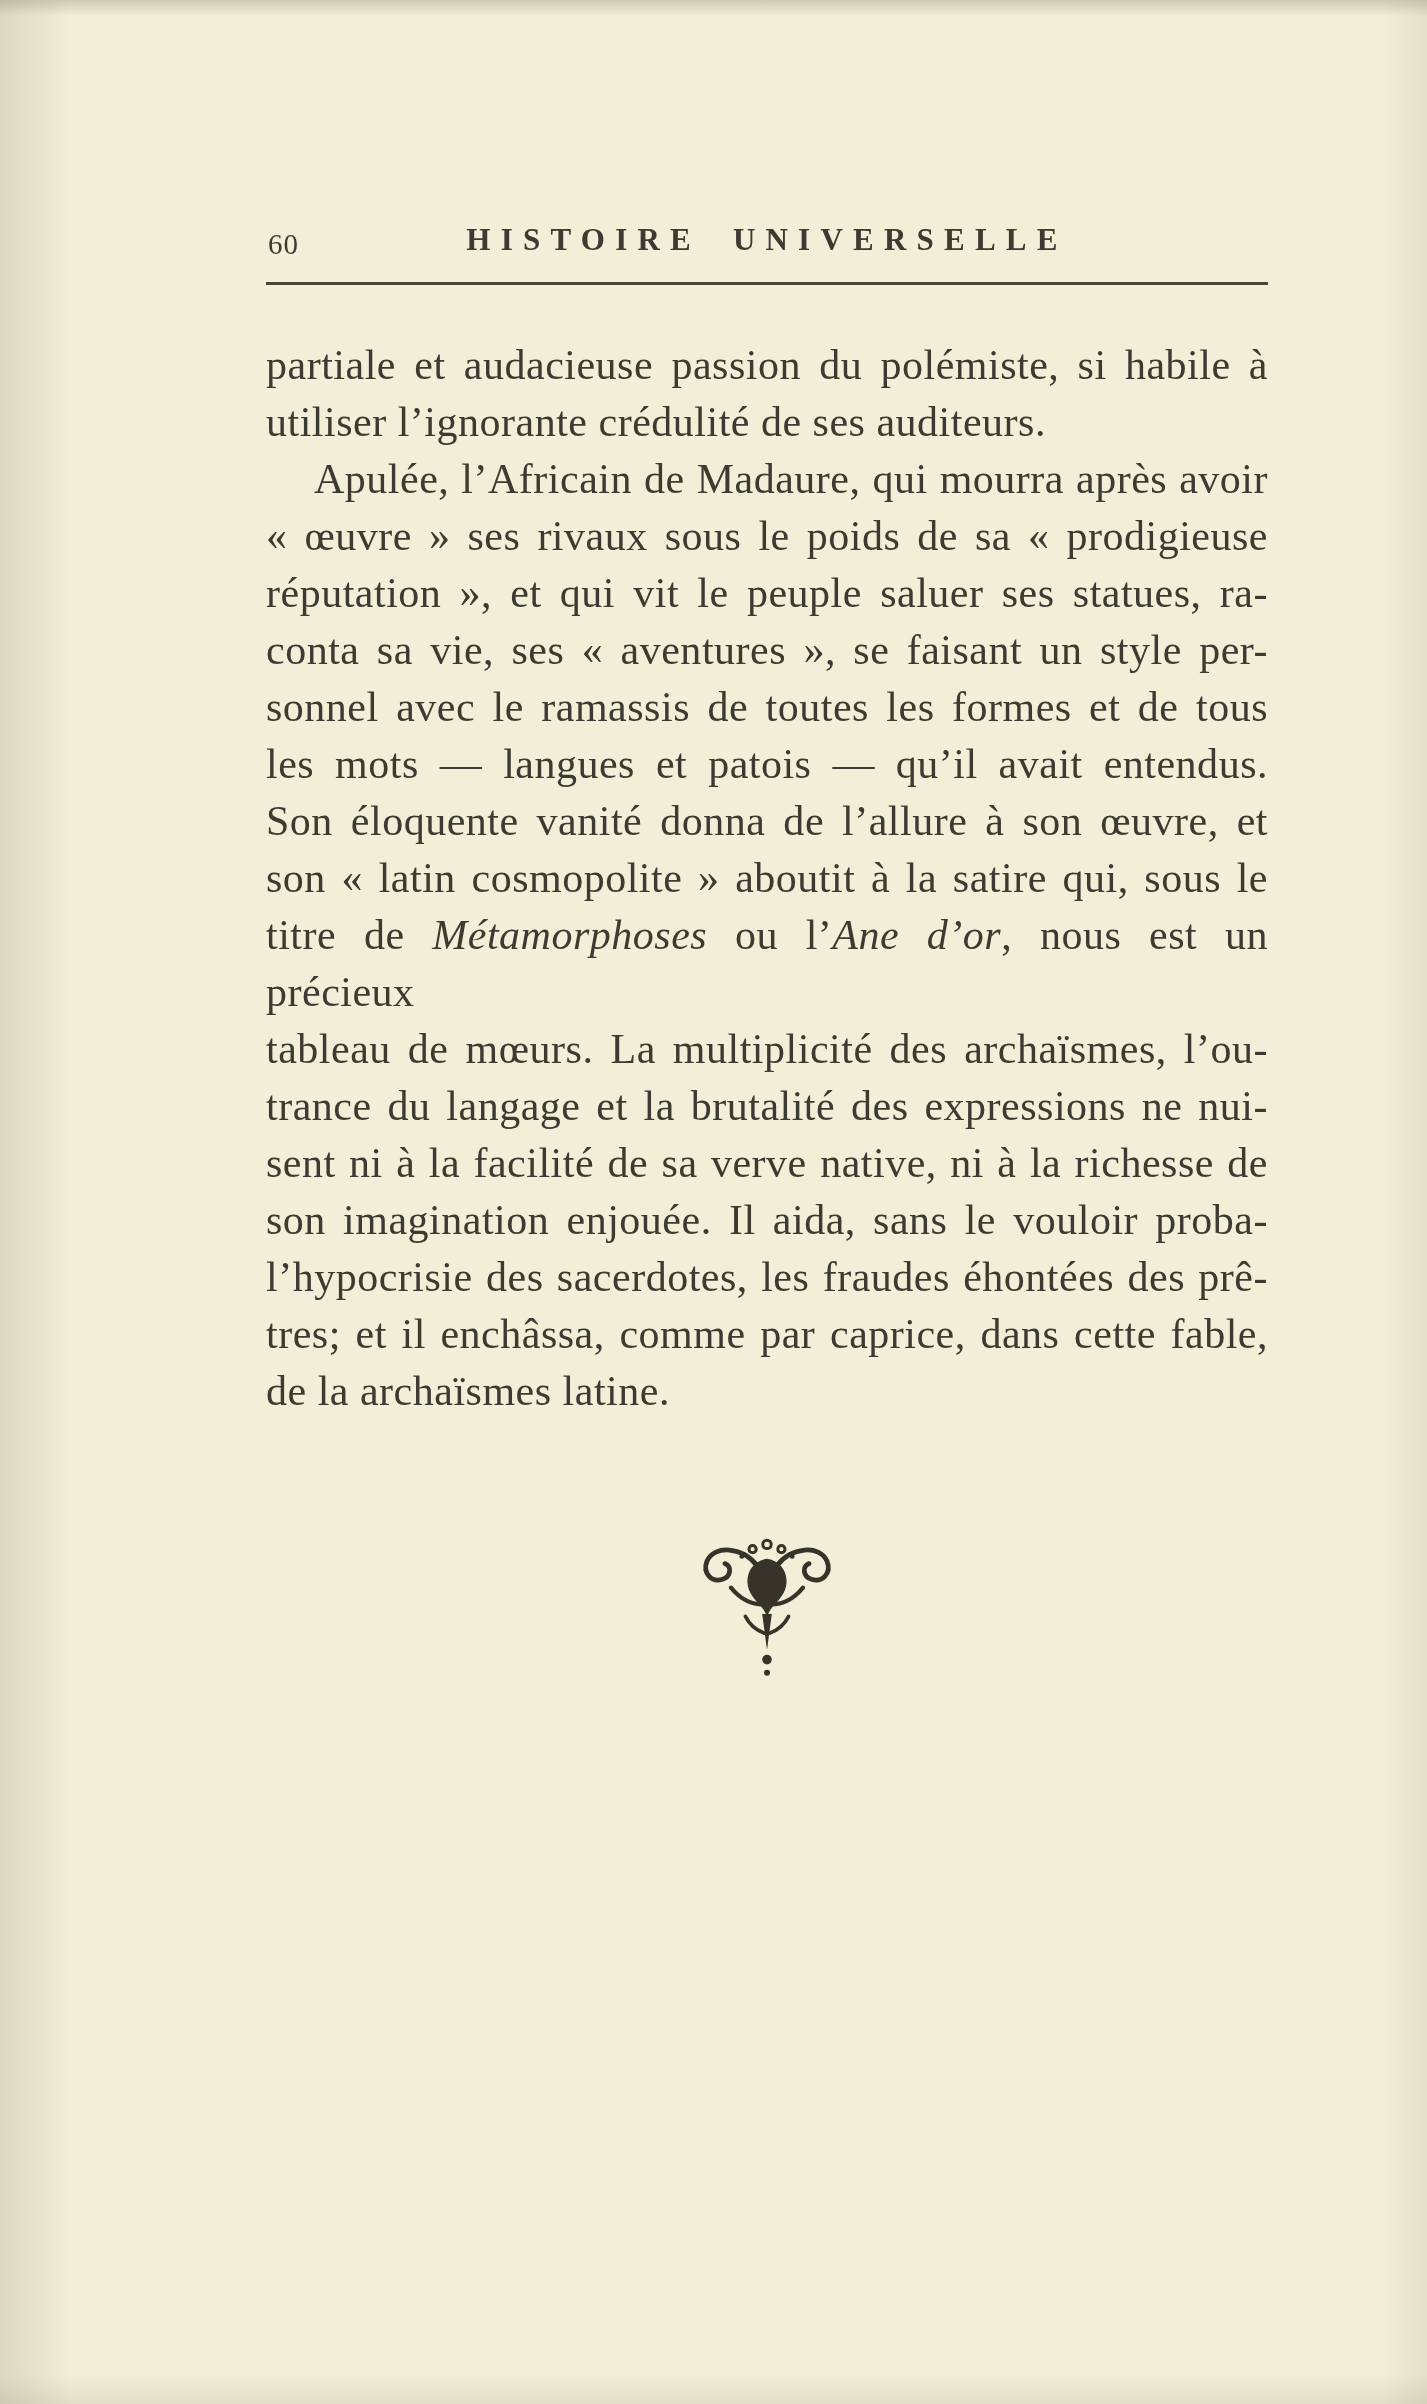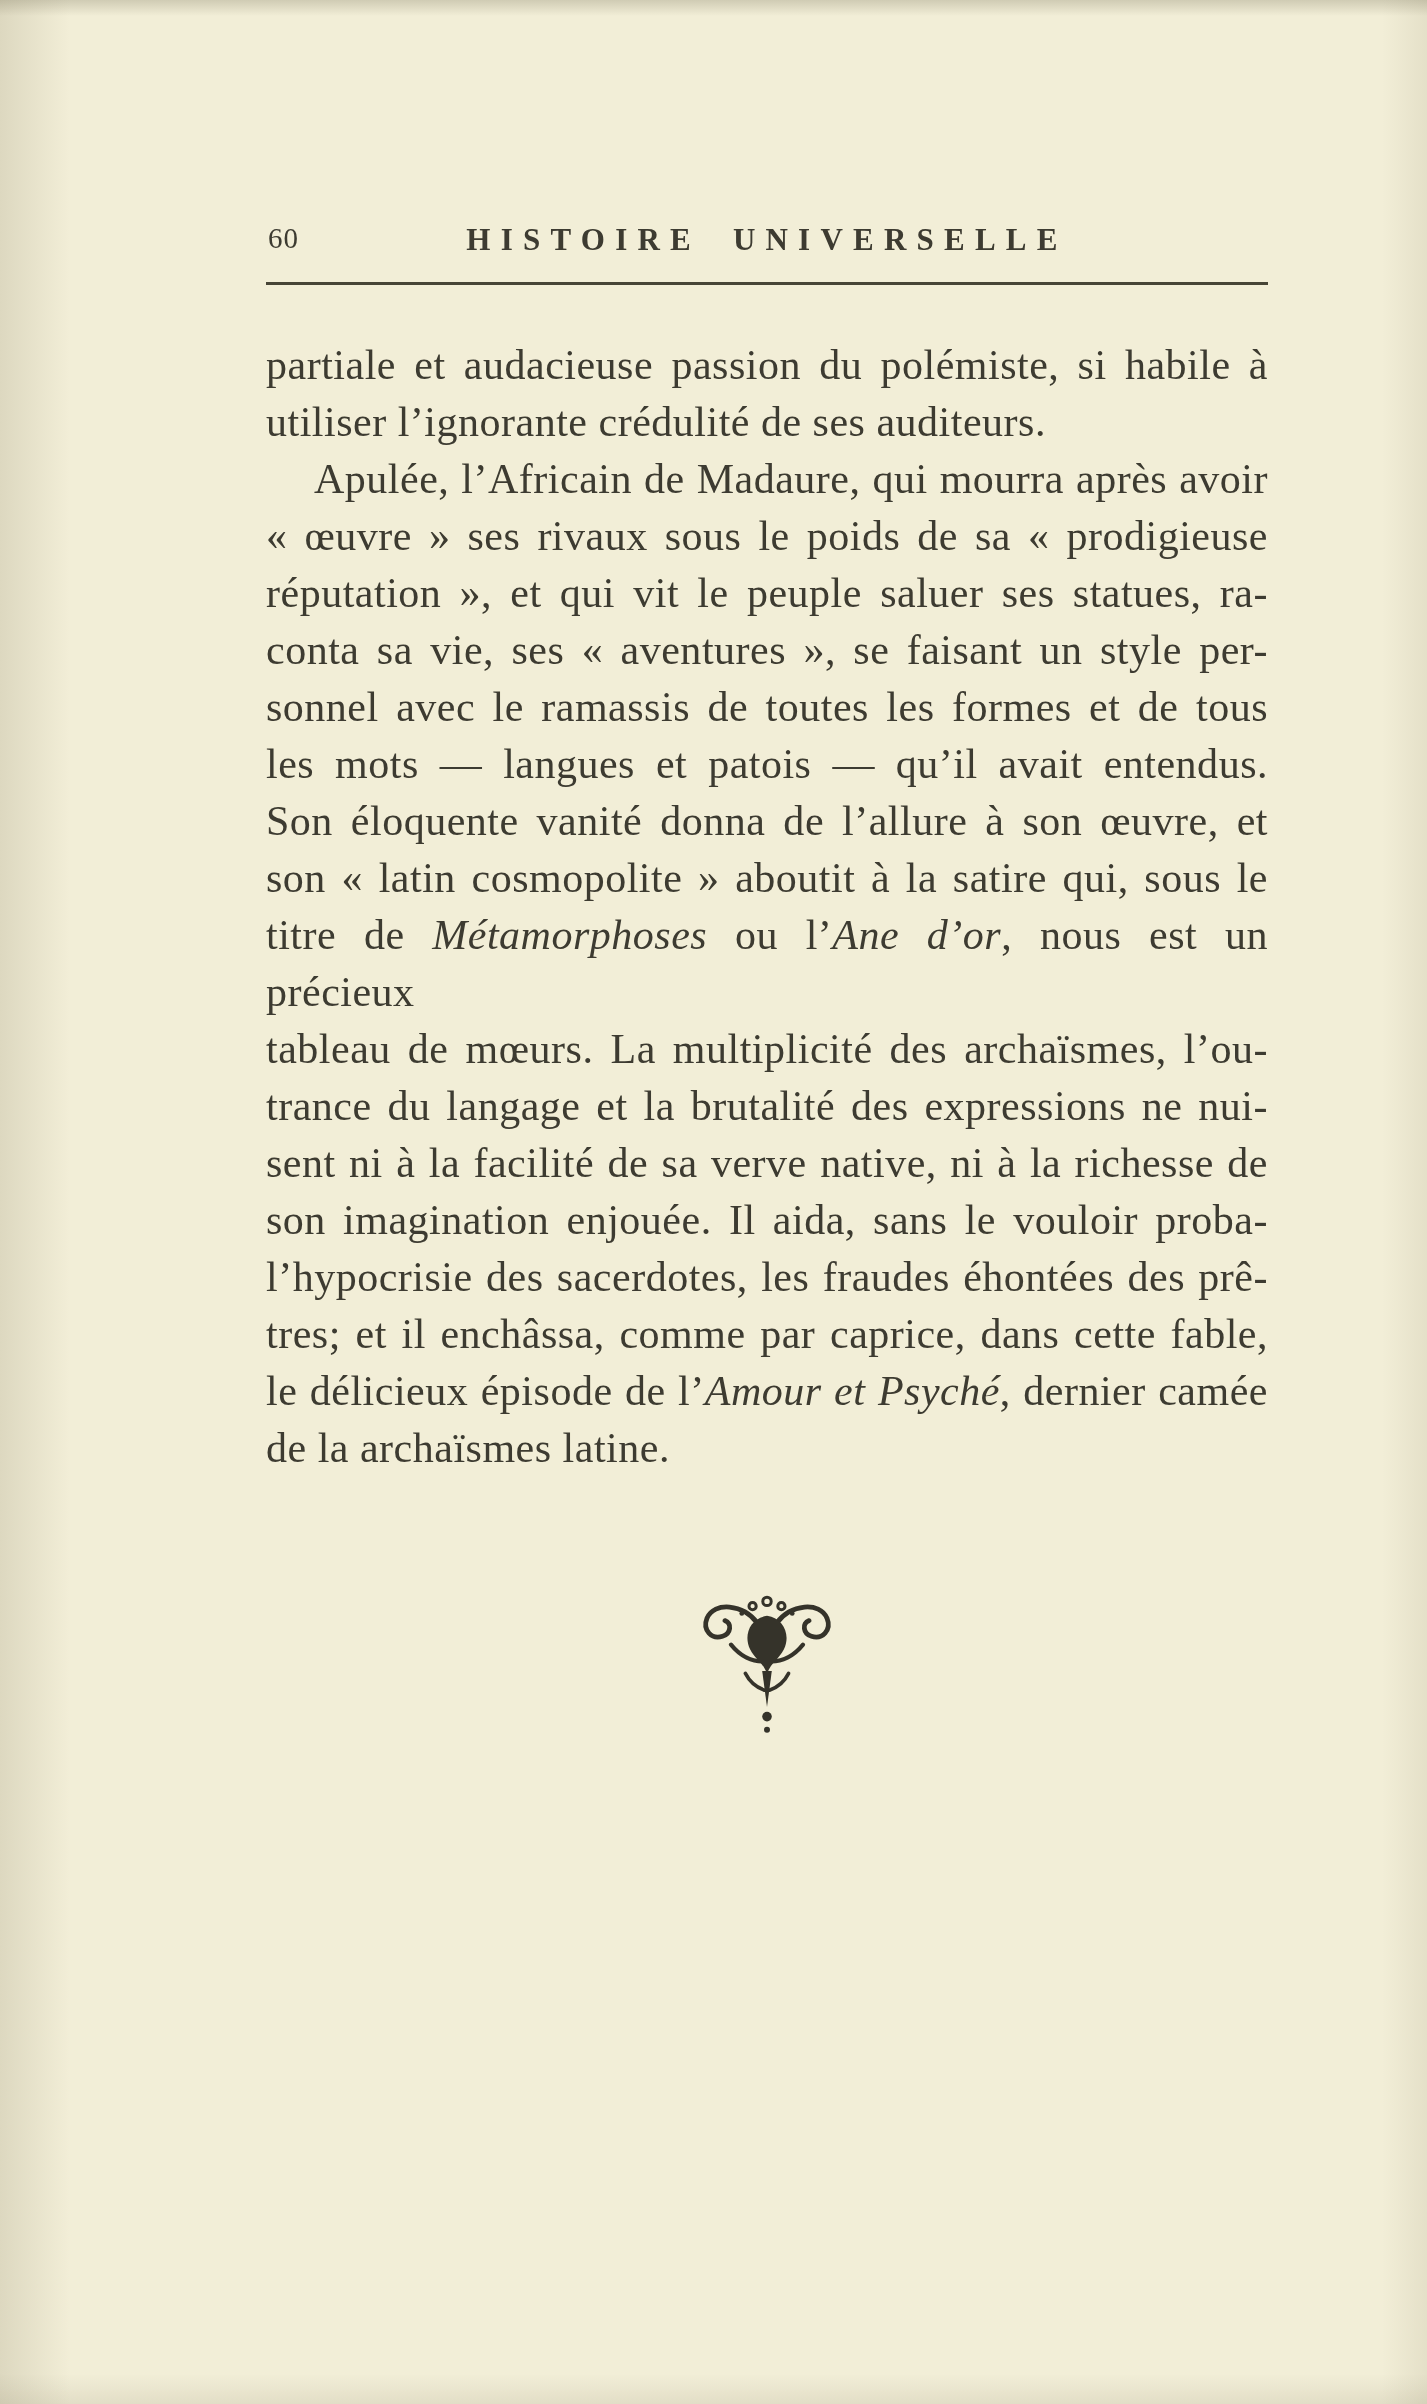--- a/index.html
+++ b/index.html
@@ -24,21 +24,21 @@
     width: 1002px;
     margin-left: 266px;
     padding-top: 222px;
   }
 
   .page-header { position: relative; height: 46px; }
 
   .page-number {
     position: absolute;
     left: 2px;
-    top: 0;
+    top: 6px;
     font-size: 29px;
     letter-spacing: 1px;
   }
 
   .running-title {
     margin: 0;
     font-size: 31px;
     font-weight: bold;
     text-align: center;
     letter-spacing: .33em;
@@ -97,21 +97,20 @@
         <div class="line"><span>les mots — langues et patois — qu’il avait entendus.</span></div>
         <div class="line"><span>Son éloquente vanité donna de l’allure à son œuvre, et</span></div>
         <div class="line"><span>son « latin cosmopolite » aboutit à la satire qui, sous le</span></div>
         <div class="line"><span>titre de </span><i>Métamorphoses</i><span> ou l’</span><i>Ane d’or</i><span>, nous est un précieux</span></div>
         <div class="line"><span>tableau de mœurs. La multiplicité des archaïsmes, l’ou-</span></div>
         <div class="line"><span>trance du langage et la brutalité des expressions ne nui-</span></div>
         <div class="line"><span>sent ni à la facilité de sa verve native, ni à la richesse de</span></div>
         <div class="line"><span>son imagination enjouée. Il aida, sans le vouloir proba-</span></div>
         <div class="line"><span>l’hypocrisie des sacerdotes, les fraudes éhontées des prê-</span></div>
         <div class="line"><span>tres; et il enchâssa, comme par caprice, dans cette fable,</span></div>
-        <div class="line"><span>le délicieux épisode de l’</span><i>Amour et Psyché</i><span>, dernier camée</span></div>
         <div class="line last"><span>de la archaïsmes latine.</span></div>
       </main>
 
     <div class="ornament">
       <span>
         <svg width="168" height="156" viewBox="0 0 140 130" xmlns="http://www.w3.org/2000/svg">
           <g stroke="#35332a" fill="none" stroke-linecap="round">
 
             <path d="M62 30 C 50 14, 26 12, 20 26 C 16 36, 24 44, 33 41 C 40 39, 41 30, 35 28" stroke-width="4"></path>
 

